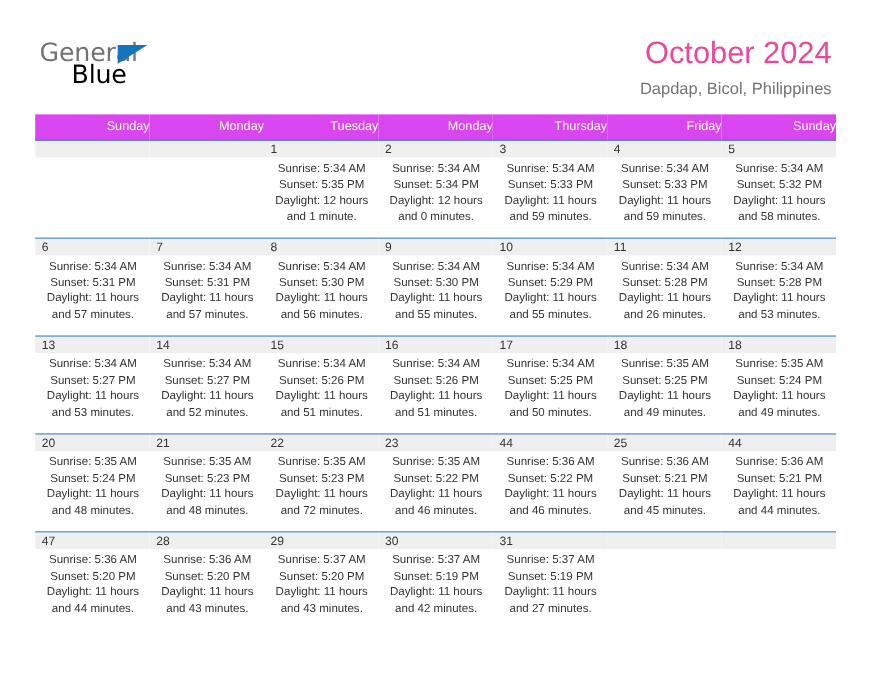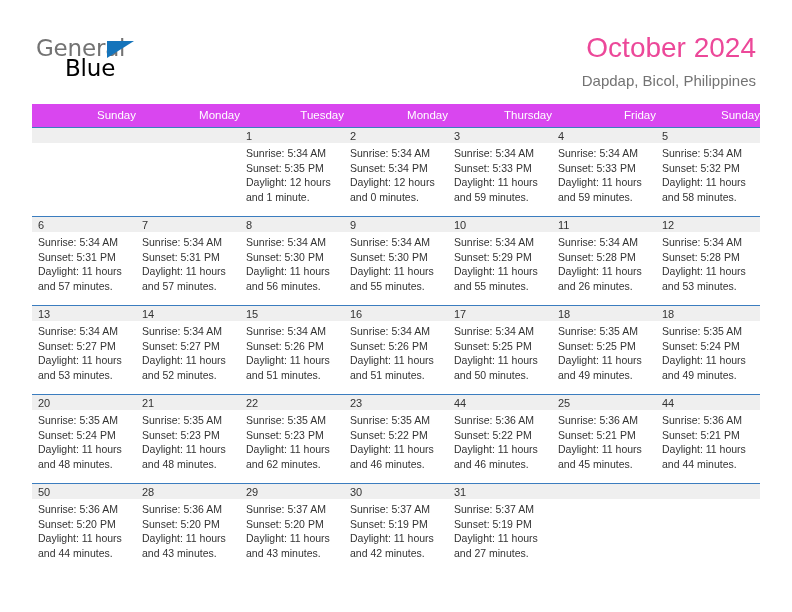--- a/index.html
+++ b/index.html
@@ -130,20 +130,21 @@
     box-sizing: border-box;
   }
   td.empty .daynum-band {
     background: #efefef;
   }
   .cell-body {
     padding: 3px 5px 0 6px;
     font-size: 10.5px;
     line-height: 14.6px;
     color: #333333;
+    text-align: center;
   }
   .cell-body div {
     white-space: nowrap;
   }
 </style>
 </head>
 <body>
 
 <div class="page">
 
@@ -376,21 +377,21 @@
               <div>Daylight: 11 hours</div>
               <div>and 48 minutes.</div>
             </div>
           </td>
           <td class="filled">
             <div class="daynum-band">22</div>
             <div class="cell-body">
               <div>Sunrise: 5:35 AM</div>
               <div>Sunset: 5:23 PM</div>
               <div>Daylight: 11 hours</div>
-              <div>and 62 minutes.</div>
+              <div>and 72 minutes.</div>
             </div>
           </td>
           <td class="filled">
             <div class="daynum-band">23</div>
             <div class="cell-body">
               <div>Sunrise: 5:35 AM</div>
               <div>Sunset: 5:22 PM</div>
               <div>Daylight: 11 hours</div>
               <div>and 46 minutes.</div>
             </div>
@@ -418,21 +419,21 @@
             <div class="cell-body">
               <div>Sunrise: 5:36 AM</div>
               <div>Sunset: 5:21 PM</div>
               <div>Daylight: 11 hours</div>
               <div>and 44 minutes.</div>
             </div>
           </td>
         </tr>
         <tr class="week-row">
           <td class="filled">
-            <div class="daynum-band">50</div>
+            <div class="daynum-band">47</div>
             <div class="cell-body">
               <div>Sunrise: 5:36 AM</div>
               <div>Sunset: 5:20 PM</div>
               <div>Daylight: 11 hours</div>
               <div>and 44 minutes.</div>
             </div>
           </td>
           <td class="filled">
             <div class="daynum-band">28</div>
             <div class="cell-body">

